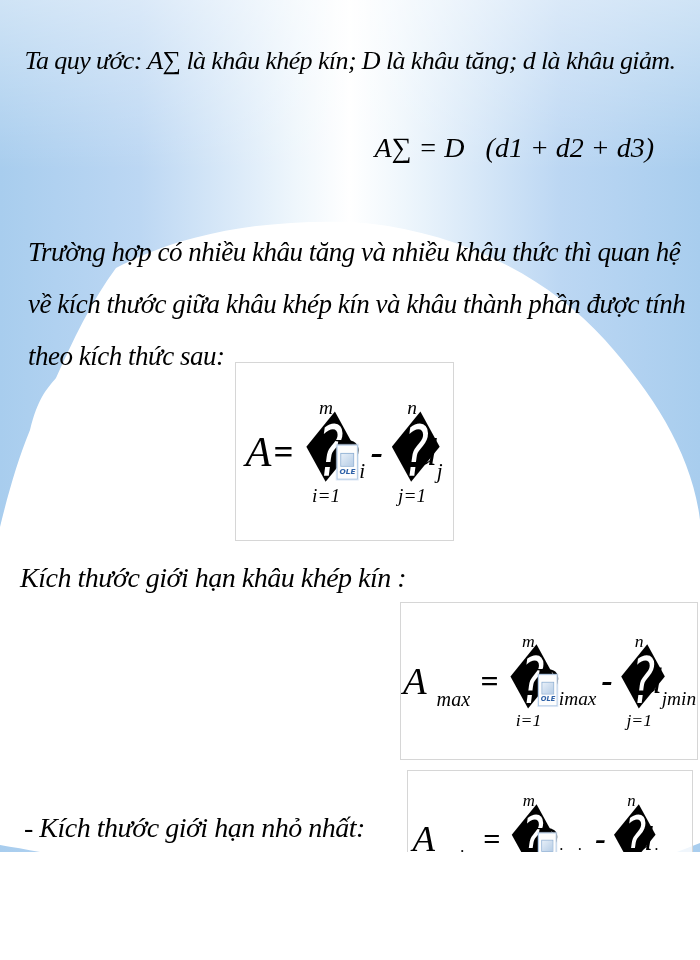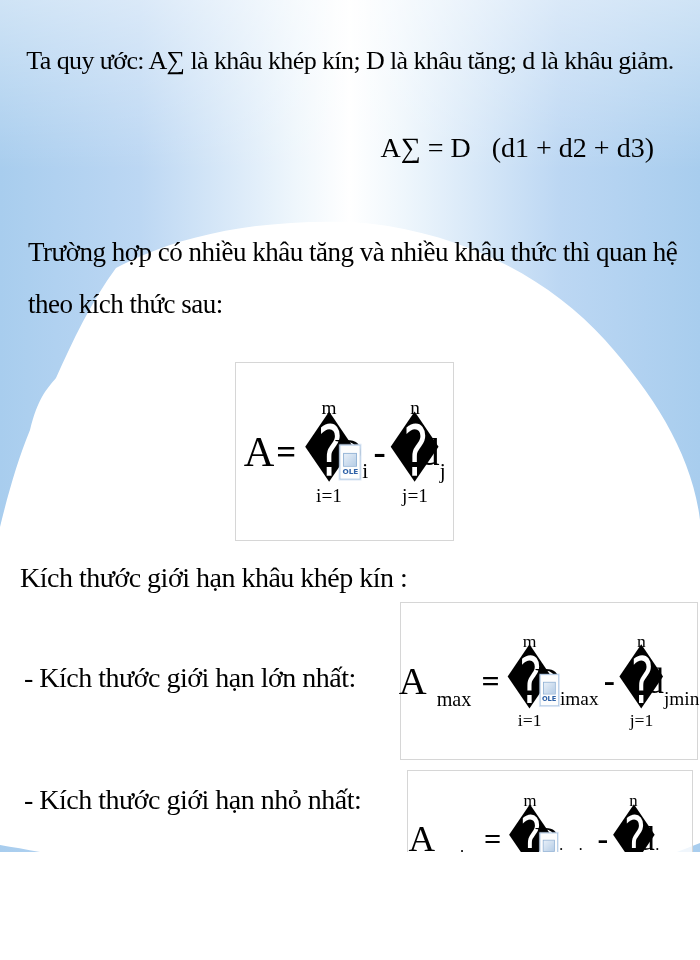--- a/index.html
+++ b/index.html
@@ -7,36 +7,37 @@
     position:relative;
     width:700px;height:852px;
     overflow:hidden;
     font-family:"Liberation Serif","DejaVu Serif",serif;
     color:#000;
     background:
       linear-gradient(to bottom, rgba(255,255,255,0.45) 0px, rgba(255,255,255,0) 170px),
       linear-gradient(to right,
         #a8cdee 0%, #bcd7f3 20%, #eef6fc 42%, #ffffff 50%,
         #eef6fc 58%, #bcd7f3 80%, #a8cdee 100%);
+    font-style: italic;
   }
   .bg-svg{position:absolute;left:0;top:0;}
 
   .line1{
     position:absolute;top:46px;left:0;right:0;
     text-align:center;font-size:26px;letter-spacing:-0.6px;white-space:nowrap;
   }
   .line2{
     position:absolute;top:132px;left:0;right:46px;
     text-align:right;font-size:28px;white-space:pre;
   }
   .para{position:absolute;top:226px;left:28px;right:12px;font-size:27px;line-height:52px;letter-spacing:-0.5px;}
   .para div{white-space:nowrap;}
   .heading{position:absolute;top:562px;left:20px;font-size:28px;letter-spacing:-0.5px;white-space:nowrap;}
   .label-max{position:absolute;top:662px;left:24px;font-size:28px;letter-spacing:-0.5px;white-space:nowrap;}
-  .label-min{position:absolute;top:784px;left:24px;font-size:28px;letter-spacing:-0.5px;white-space:nowrap;}
+  .label-min{position:absolute;top:812px;left:24px;font-size:28px;letter-spacing:-0.5px;white-space:nowrap;}
 
   .fbox{
     position:absolute;
     border:1px solid #d6d6d6;
     display:flex;align-items:center;justify-content:center;
     overflow:visible;
   }
   .fbox1{left:235px;top:362px;width:217px;height:177px;background:#ffffff;}
   .fbox2{left:400px;top:602px;width:296px;height:156px;background:rgba(255,255,255,0.92);}
   .fbox3{left:407px;top:770px;width:284px;height:136px;background:rgba(255,255,255,0.82);}
@@ -100,20 +101,21 @@
          C 38 398, 46 390, 56 378
          C 72 342, 92 300, 116 268
          C 180 234, 262 219, 351 222 Z" fill="#ffffff"></path>
   </svg>
 
   <div class="line1">Ta quy ước: A∑ là khâu khép kín; D là khâu tăng; d là khâu giảm.</div>
   <div class="line2">A∑ = D   (d1 + d2 + d3)</div>
 
   <div class="para">
     <div>Trường hợp có nhiều khâu tăng và nhiều khâu thức thì quan hệ</div>
+    <div>về kích thước giữa khâu khép kín và khâu thành phần được tính</div>
     <div>theo kích thức sau:</div>
   </div>
 
   <div class="fbox fbox1">
     <div class="formula">
       <span class="f-lhs">A</span>
       <span class="f-eq">=</span>
       <span class="sum">
         <span class="sum-upper">m</span>
         <span class="sum-symbol">�</span>
@@ -134,21 +136,20 @@
         <span class="sum-lower">j=1</span>
       </span>
       <span class="term">
         <span class="term-letter">d</span>
         <span class="term-sub">j</span>
       </span>
     </div>
   </div>
 
   <div class="heading">Kích thước giới hạn khâu khép kín :</div>
-  <div class="label-max">- Kích thước giới hạn lớn nhất:</div>
   <div class="label-min">- Kích thước giới hạn nhỏ nhất:</div>
 
   <div class="fbox fbox2">
     <div class="formula">
       <span class="f-lhs">A</span>
       <span class="f-lhs-sub">max</span>
       <span class="f-eq">=</span>
       <span class="sum">
         <span class="sum-upper">m</span>
         <span class="sum-symbol">�</span>

